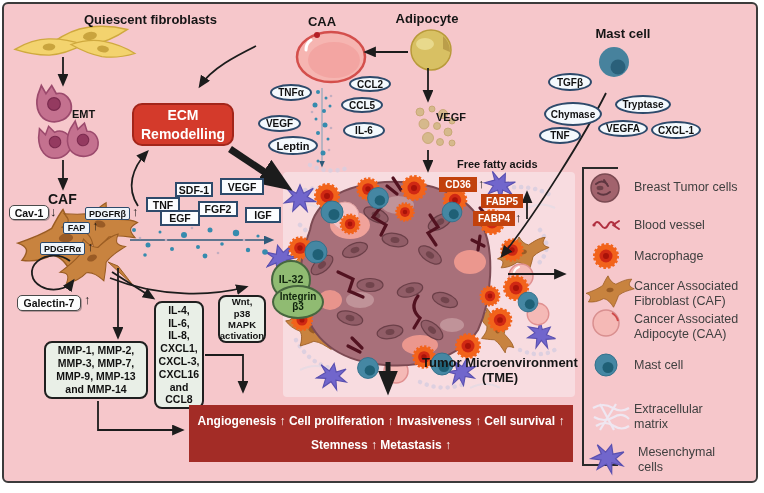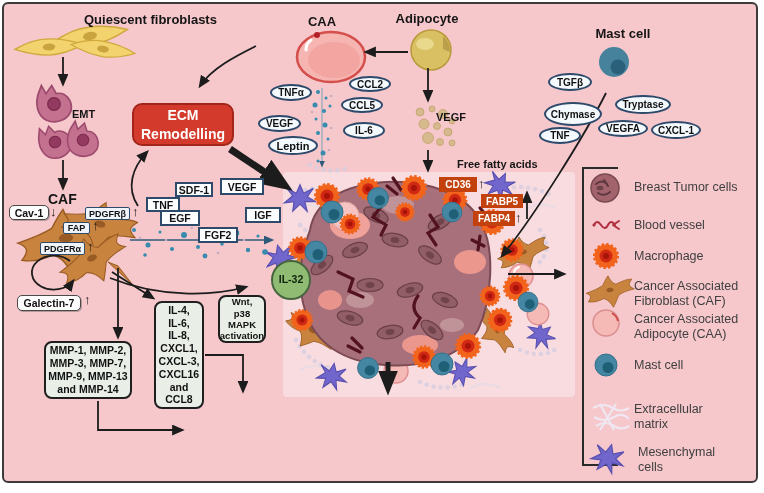--- a/index.html
+++ b/index.html
@@ -329,20 +329,22 @@
   </svg>
 
   <div class="lbl t" style="left:84px;top:12px;width:150px;">Quiescent fibroblasts</div>
   <div class="lbl t tc" style="left:300px;top:14px;width:44px;">CAA</div>
   <div class="lbl t tc" style="left:392px;top:11px;width:70px;">Adipocyte</div>
   <div class="lbl t tc" style="left:588px;top:26px;width:70px;">Mast cell</div>
   <div class="lbl t small" style="left:72px;top:70px;">EMT</div>
   <div class="lbl t" style="left:48px;top:191px;font-size:14px;">CAF</div>
   <div class="lbl t small" style="left:436px;top:73px;">VEGF</div>
   <div class="lbl t small" style="left:457px;top:120px;">Free fatty acids</div>
+  <div class="lbl t tc pre" style="left:418px;top:355px;width:164px;">Tumor Microenvironment
+(TME)</div>
 
   <div class="lbl ecmbox" style="left:132px;top:103px;width:102px;height:43px;">ECM
 Remodelling</div>
 
   <div class="lbl oval" style="left:270px;top:84px;width:42px;height:17px;">TNFα</div>
   <div class="lbl oval" style="left:349px;top:76px;width:42px;height:16px;">CCL2</div>
   <div class="lbl oval" style="left:341px;top:97px;width:42px;height:16px;">CCL5</div>
   <div class="lbl oval" style="left:258px;top:115px;width:43px;height:17px;">VEGF</div>
   <div class="lbl oval" style="left:343px;top:122px;width:42px;height:17px;">IL-6</div>
   <div class="lbl oval" style="left:268px;top:136px;width:50px;height:19px;font-size:11px;">Leptin</div>
@@ -350,21 +352,21 @@
   <div class="lbl oval" style="left:548px;top:73px;width:44px;height:18px;">TGFβ</div>
   <div class="lbl oval" style="left:544px;top:102px;width:58px;height:24px;">Chymase</div>
   <div class="lbl oval" style="left:539px;top:127px;width:42px;height:17px;">TNF</div>
   <div class="lbl oval" style="left:615px;top:95px;width:56px;height:19px;">Tryptase</div>
   <div class="lbl oval" style="left:598px;top:120px;width:50px;height:17px;">VEGFA</div>
   <div class="lbl oval" style="left:651px;top:121px;width:50px;height:18px;">CXCL-1</div>
 
   <div class="lbl tag" style="left:175px;top:182px;width:38px;height:15px;">SDF-1</div>
   <div class="lbl tag" style="left:220px;top:178px;width:44px;height:17px;">VEGF</div>
   <div class="lbl tag" style="left:146px;top:197px;width:34px;height:15px;">TNF</div>
-  <div class="lbl tag" style="left:198px;top:201px;width:40px;height:16px;margin-top:26px;">FGF2</div>
+  <div class="lbl tag" style="left:198px;top:201px;width:40px;height:16px;">FGF2</div>
   <div class="lbl tag" style="left:160px;top:210px;width:40px;height:16px;">EGF</div>
   <div class="lbl tag" style="left:245px;top:207px;width:36px;height:16px;">IGF</div>
 
   <div class="lbl wtag" style="left:9px;top:205px;width:40px;height:15px;text-align:right;">Cav-1</div>
   <div class="lbl stag" style="left:85px;top:207px;width:45px;height:13px;">PDGFRβ</div>
   <div class="lbl stag" style="left:63px;top:222px;width:27px;height:12px;">FAP</div>
   <div class="lbl stag" style="left:40px;top:242px;width:45px;height:13px;">PDGFRα</div>
   <div class="lbl wtag" style="left:17px;top:295px;width:64px;height:16px;">Galectin-7</div>
 
   <span class="glyph" style="left:50px;top:205px;">↓</span>
@@ -372,38 +374,44 @@
   <span class="glyph" style="left:92px;top:219px;">↑</span>
   <span class="glyph" style="left:87px;top:240px;">↑</span>
   <span class="glyph" style="left:84px;top:293px;">↑</span>
   <span class="glyph" style="left:478px;top:177px;">↑</span>
   <span class="glyph" style="left:515px;top:211px;">↑</span>
 
   <div class="lbl pbadge" style="left:439px;top:177px;width:38px;height:15px;">CD36</div>
   <div class="lbl pbadge" style="left:481px;top:194px;width:42px;height:14px;">FABP5</div>
   <div class="lbl pbadge" style="left:473px;top:211px;width:42px;height:15px;">FABP4</div>
   <div class="lbl goval" style="left:271px;top:260px;width:40px;height:40px;">IL-32</div>
-
-  <div class="lbl ibox" style="left:44px;top:341px;width:88px;height:58px;">MMP-1, MMP-2,
+  <div class="lbl goval" style="left:272px;top:285px;width:52px;height:34px;font-size:10px;">Integrin
+β3</div>
+
+  <div class="lbl ibox" style="left:44px;top:341px;width:104px;height:58px;">MMP-1, MMP-2,
 MMP-3, MMP-7,
 MMP-9, MMP-13
 and MMP-14</div>
   <div class="lbl ibox" style="left:154px;top:301px;width:50px;height:108px;line-height:1.22;">IL-4,
 IL-6,
 IL-8,
 CXCL1,
 CXCL-3,
 CXCL16
 and
 CCL8</div>
   <div class="lbl ibox" style="left:218px;top:295px;width:48px;height:48px;font-size:9.5px;line-height:1.2;">Wnt,
 p38
 MAPK
 activation</div>
 
+  <div class="banner" style="left:189px;top:405px;width:384px;height:57px;">
+    <div class="bl" style="top:9px;">Angiogenesis ↑ Cell proliferation ↑  Invasiveness ↑  Cell survival ↑</div>
+    <div class="bl" style="top:33px;">Stemness ↑ Metastasis ↑</div>
+  </div>
 
   <div class="leg" style="left:634px;top:180px;">Breast Tumor cells</div>
   <div class="leg" style="left:634px;top:218px;">Blood vessel</div>
   <div class="leg" style="left:634px;top:249px;">Macrophage</div>
   <div class="leg" style="left:634px;top:279px;">Cancer Associated
 Fibroblast (CAF)</div>
   <div class="leg" style="left:634px;top:312px;">Cancer Associated
 Adipocyte (CAA)</div>
   <div class="leg" style="left:634px;top:358px;">Mast cell</div>
   <div class="leg" style="left:638px;top:445px;">Mesenchymal

